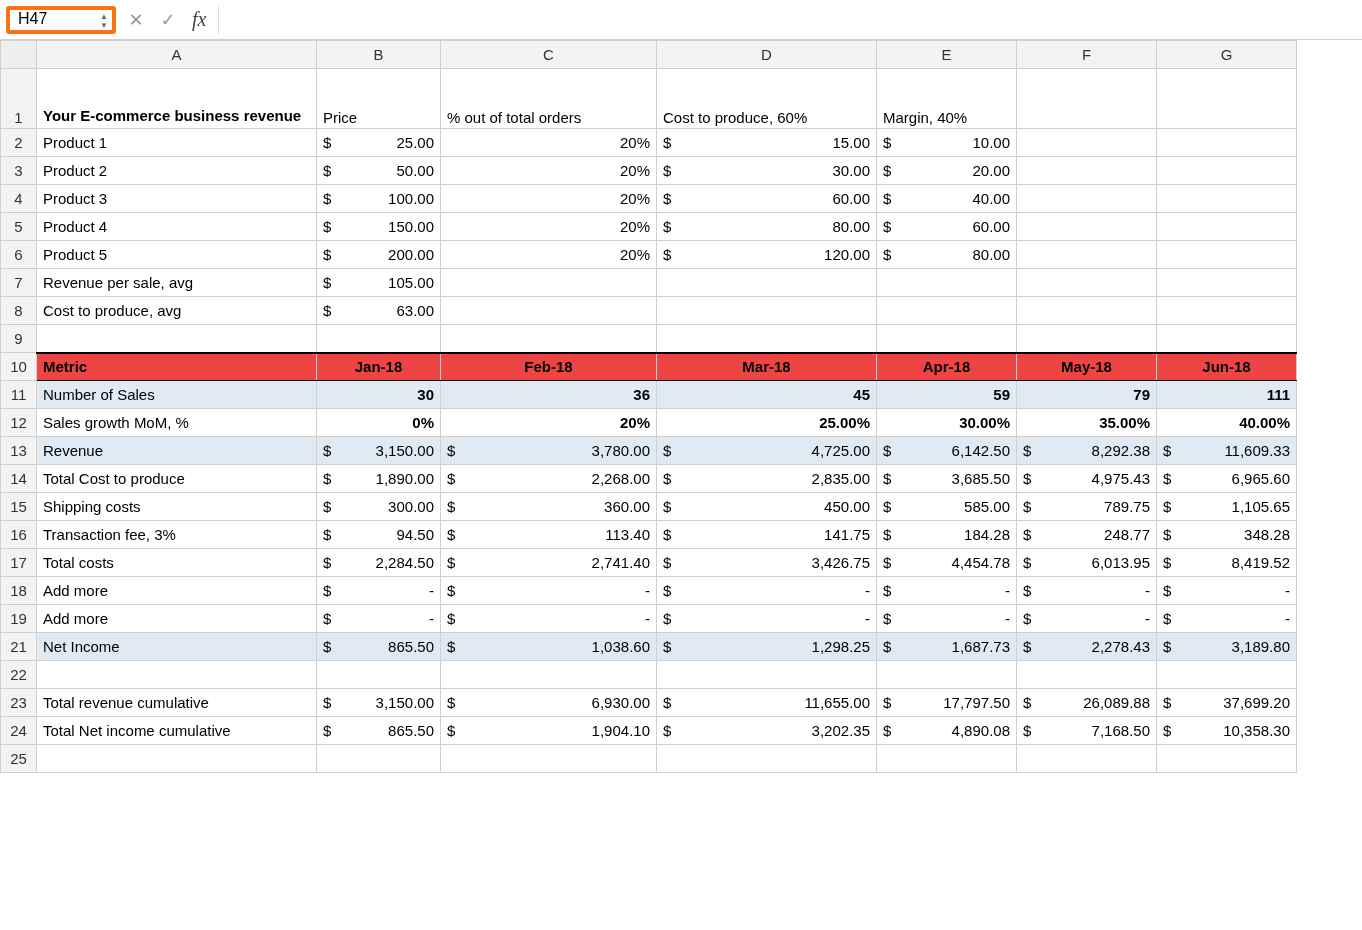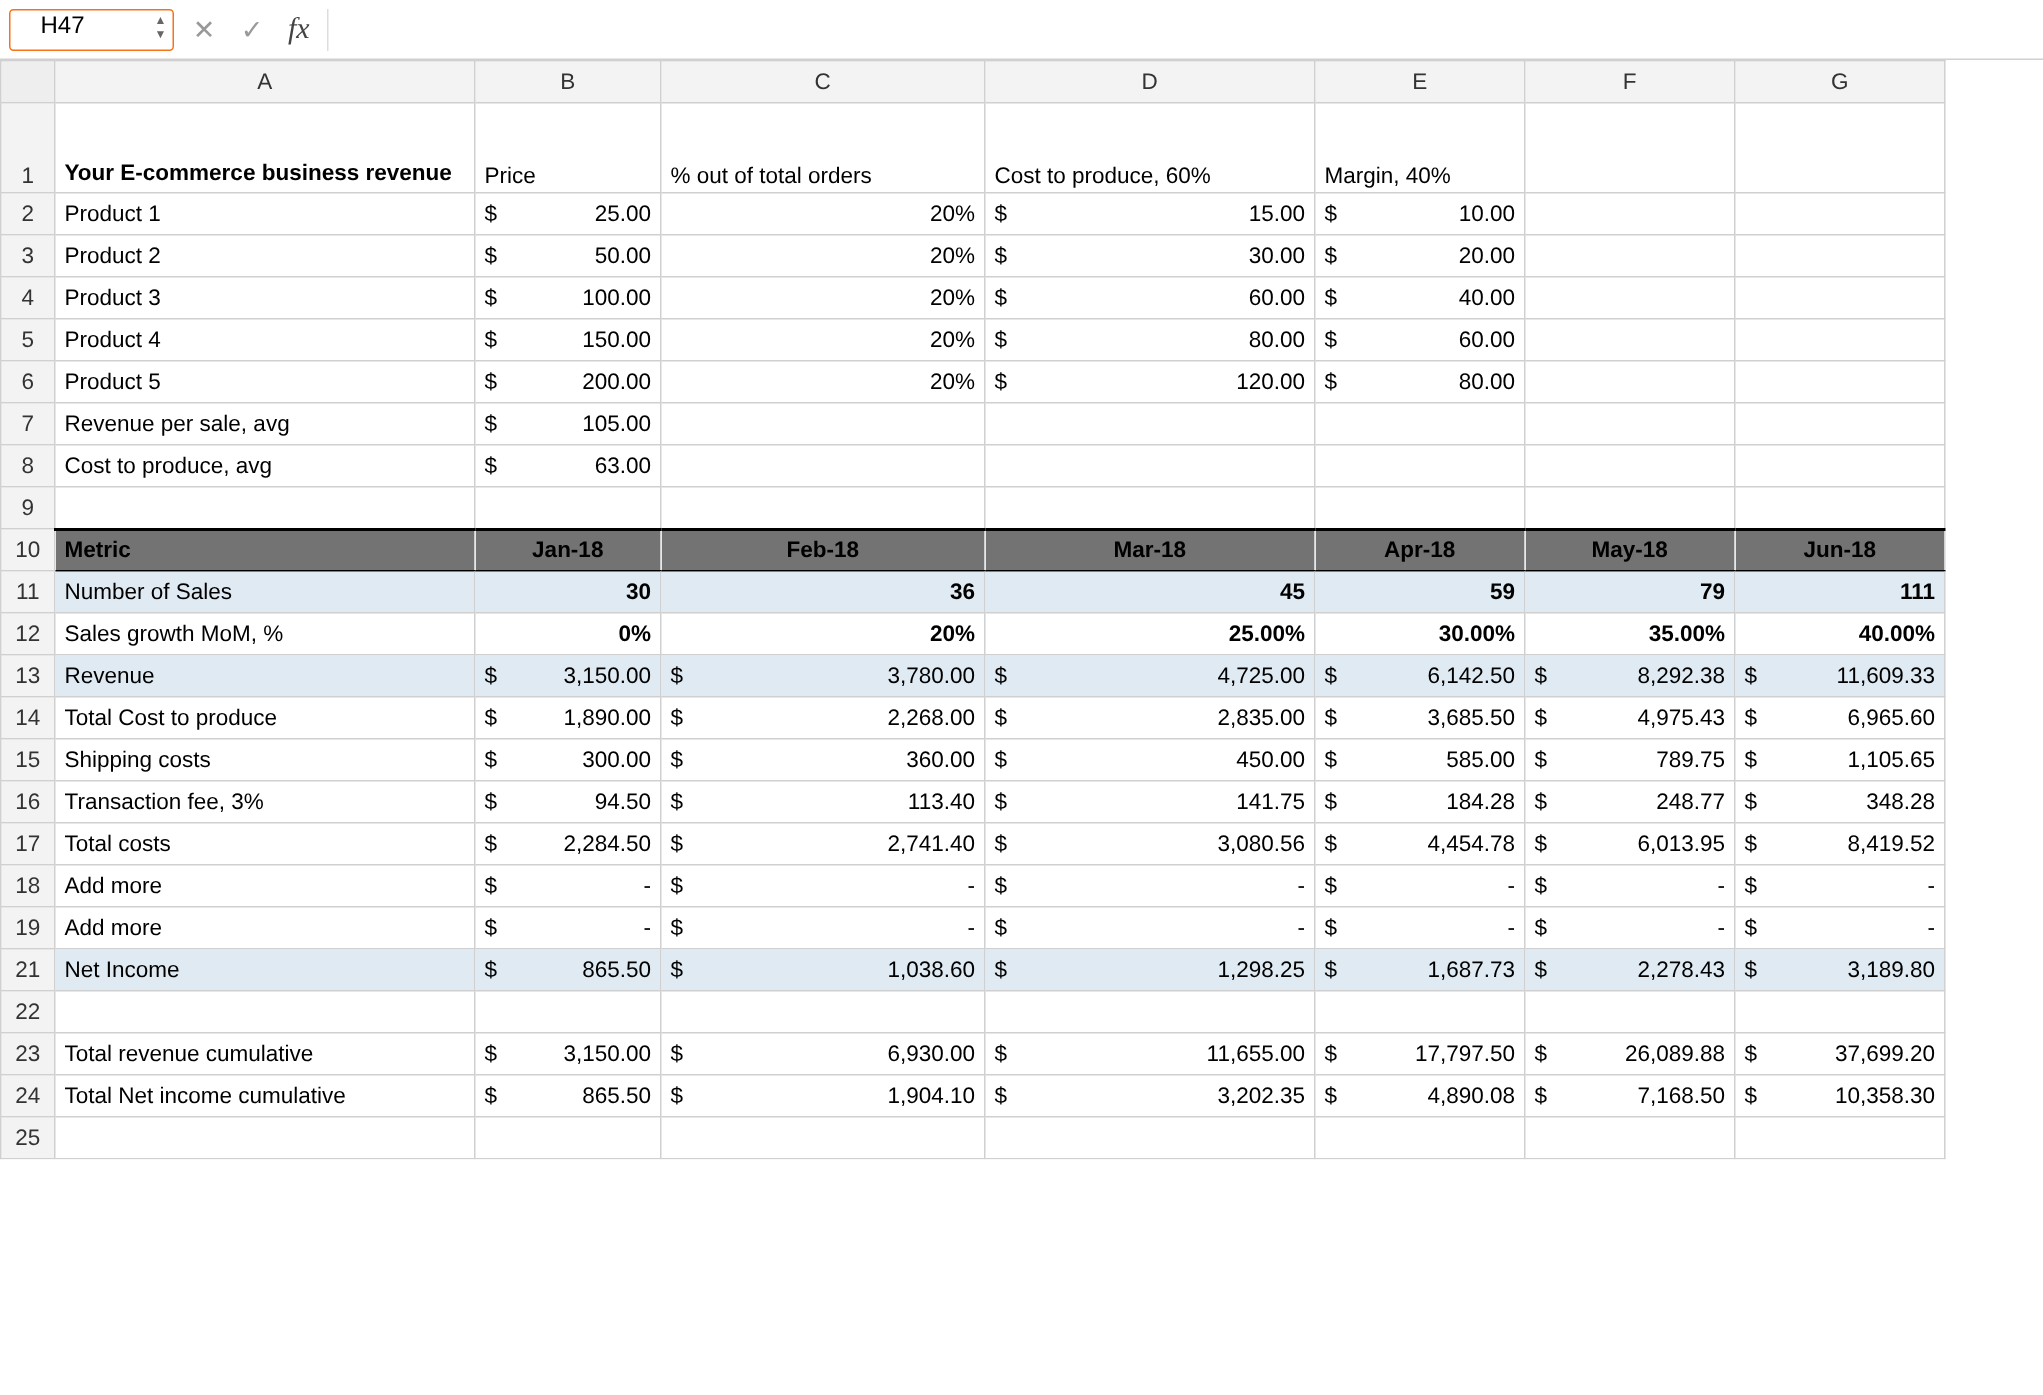--- a/index.html
+++ b/index.html
@@ -15,26 +15,26 @@
     display: flex;
     align-items: center;
     height: 40px;
     border-bottom: 1px solid #d0d0d0;
     padding: 0 6px;
     gap: 8px;
   }
   .name-box {
     width: 110px;
     height: 28px;
-    border: 1px solid #f97316;
+    border: 4px solid #f97316;
     border-radius: 3px;
-    padding: 2px 20px;
+    padding: 2px 8px;
     font-size: 16px;
     display: flex;
-    align-items: flex-start;
+    align-items: flex-end;
     position: relative;
   }
   .name-box .stepper {
     position: absolute;
     right: 4px; top: 2px;
     display: flex; flex-direction: column;
     font-size: 8px; color: #666; line-height: 9px;
   }
   .fx-btn {
     color: #999;
@@ -98,21 +98,21 @@
   col.cG { width: 140px; }
 
   .bold { font-weight: 700; }
   .num { text-align: right; font-weight: bold; }
   .pct { text-align: right; }
   .money { display: flex; justify-content: space-between; }
   .money .sym { padding-right: 4px; }
   .money .val { text-align: right; }
 
   tr.hl td { background: #dfeaf3; }
-  tr.hdrrow td { background: #737373; font-weight:700; border-top: 2px solid #000; border-bottom:1px solid #000;}
+  tr.hdrrow td { background: #ef4444; font-weight:700; border-top: 2px solid #000; border-bottom:1px solid #000;}
   tr.hdrrow td.center { text-align: center; }
 
   td.wrap { white-space: normal; line-height: 1.25; }
   tr.row1 td, tr.row1 th.rowhdr { height: 60px; vertical-align: bottom; }
 
 </style>
 </head>
 <body>
 
 <div class="formula-bar">
@@ -532,21 +532,21 @@
           </td>
           <td>
             <div class="money">
               <span class="sym">$</span>
               <span class="val">2,741.40</span>
             </div>
           </td>
           <td>
             <div class="money">
               <span class="sym">$</span>
-              <span class="val">3,080.56</span>
+              <span class="val">3,426.75</span>
             </div>
           </td>
           <td>
             <div class="money">
               <span class="sym">$</span>
               <span class="val">4,454.78</span>
             </div>
           </td>
           <td>
             <div class="money">

